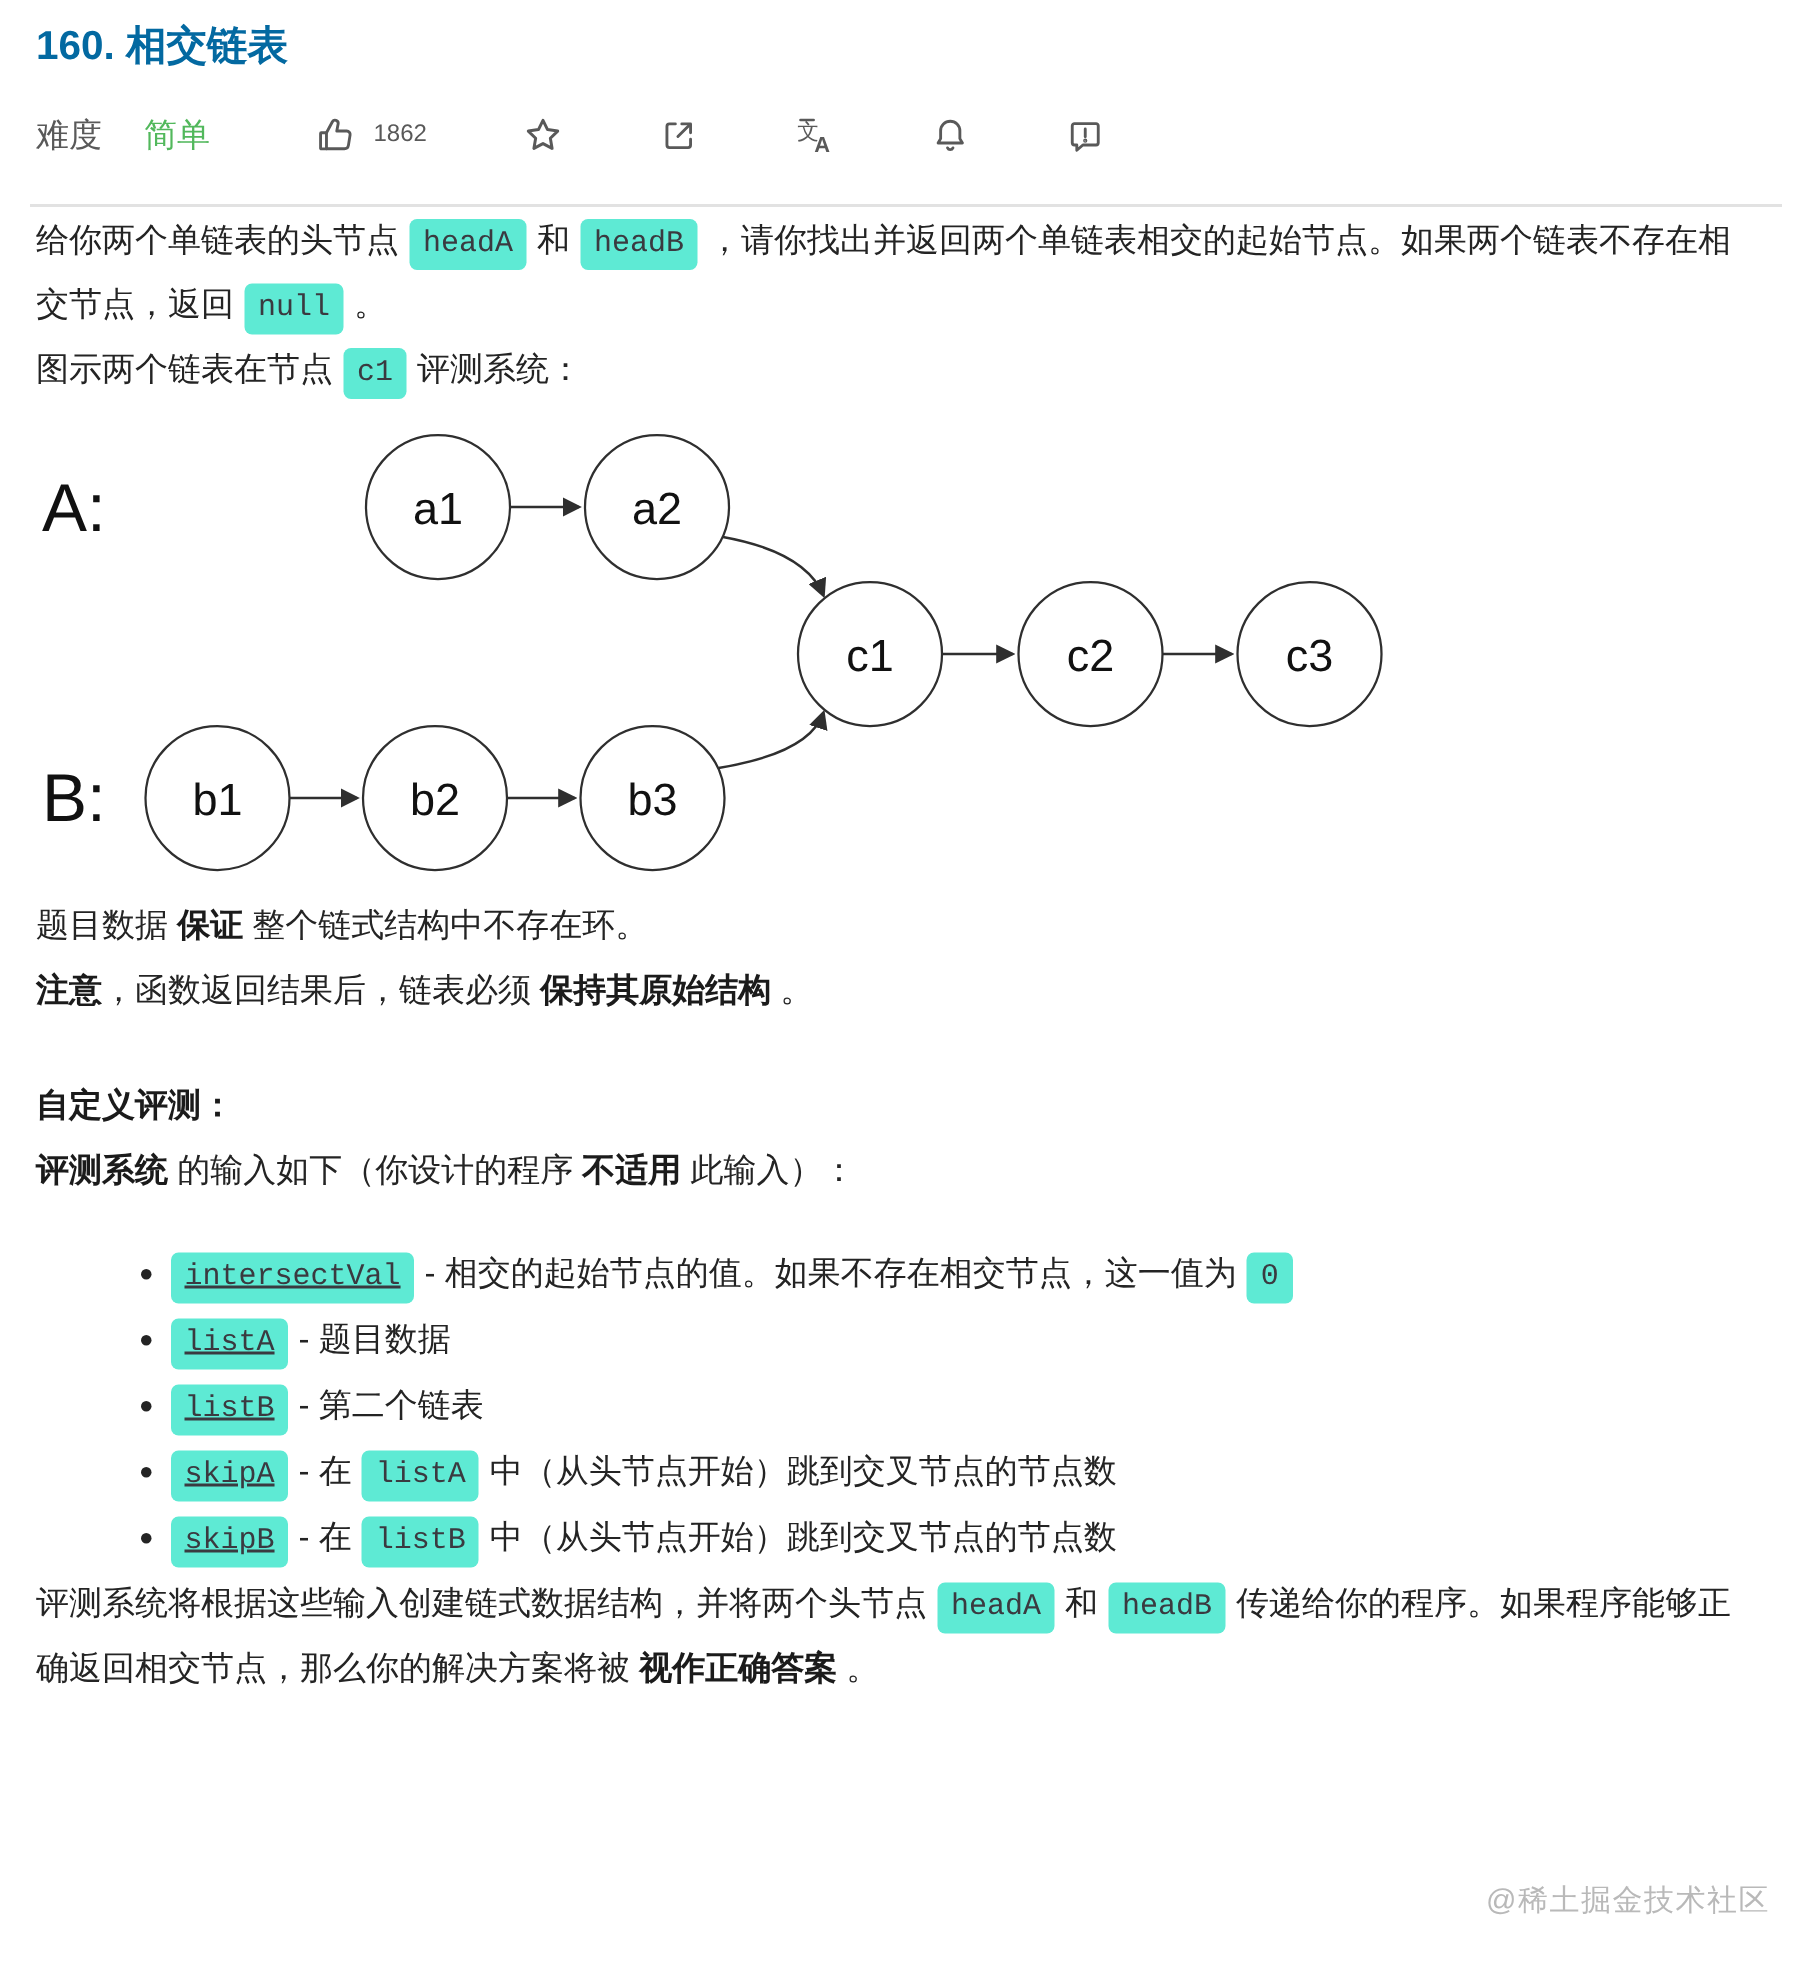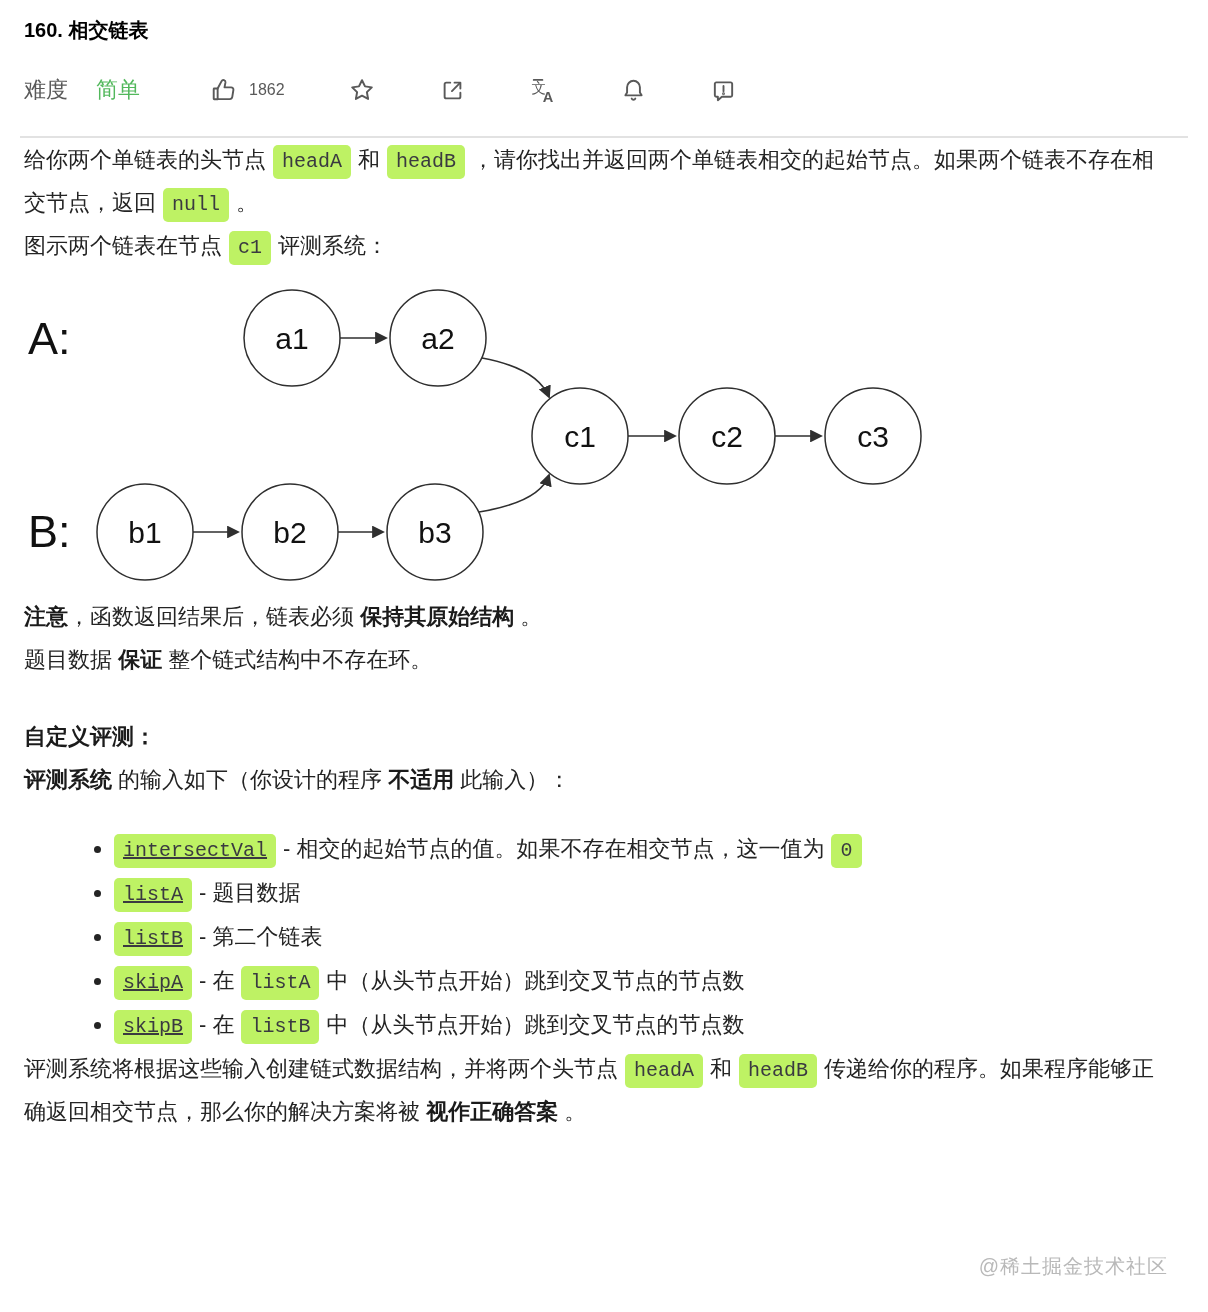--- a/index.html
+++ b/index.html
@@ -1,45 +1,45 @@
 <!DOCTYPE html>
 <html><head>
 <meta charset="utf-8">
 <style>
   html,body{margin:0;padding:0;background:#fff;}
   body{width:1208px;min-height:1312px;font-family:"Liberation Sans","DejaVu Sans",sans-serif;color:#242424;}
   .page{position:relative;padding:12px 44px 14px 24px;box-sizing:border-box;width:1208px;}
-  .title{font-size:20px;font-weight:600;color:#000000;margin:0;line-height:36px;}
+  .title{font-size:27px;font-weight:600;color:#0369a1;margin:0;line-height:36px;}
   .meta{display:flex;align-items:center;margin-top:24px;height:36px;font-size:22px;color:#595959;}
   .diff-value{color:#52b85c;margin-left:28px;}
   .iconbtn{background:none;border:none;padding:0;margin:0;cursor:pointer;display:flex;align-items:center;color:#595959;}
   .like-group{margin-left:70px;}
   .like-count{margin-left:12px;font-size:16px;color:#595959;}
   .action{margin-left:63px;}
   .iconbtn svg{display:block;}
   .divider{border-bottom:2px solid #e2e2e2;margin:28px -24px 0 -4px;height:0;}
   p.para{font-size:22px;line-height:43px;margin:0;color:#242424;}
   .p1{margin-top:38px;}
   .p2{margin-top:30px;}
   .p3{margin-top:16px;}
   .p4{margin-top:26px;}
   .h-custom{margin-top:34px;font-size:22px;line-height:43px;font-weight:700;color:#1b1b1b;}
   .p5{margin-top:25px;}
   .p6{margin-top:27px;}
   .seg-bold{font-weight:700;color:#1b1b1b;}
-  .chip{display:inline-block;font-family:"Liberation Mono","DejaVu Sans Mono",monospace;font-size:20px;line-height:28px;background:#bef264;border-radius:5px;padding:3px 9px;margin:0 7px;color:#3a3a40;}
+  .chip{display:inline-block;font-family:"Liberation Mono","DejaVu Sans Mono",monospace;font-size:20px;line-height:28px;background:#5eead4;border-radius:5px;padding:3px 9px;margin:0 7px;color:#3a3a40;}
   .diagram{margin-top:8px;display:block;}
   .diagram .node-circle{fill:#fff;stroke:#2f2f2f;stroke-width:1.5;}
   .diagram .node-label{font-size:30px;fill:#111;text-anchor:middle;}
   .diagram .list-label{font-size:45px;fill:#111;}
   .diagram .edge{stroke:#2f2f2f;stroke-width:1.6;fill:none;}
   ul.args{margin:26px 0 0 0;padding-left:90px;}
   ul.args li{font-size:22px;line-height:44px;color:#242424;}
   ul.args li .chip:first-child{margin-left:0;text-decoration:underline;}
-  .watermark{position:absolute;top:1253px;right:40px;font-size:20px;color:#b9b9b9;letter-spacing:1px;}
+  .watermark{position:absolute;top:1253px;right:28px;font-size:20px;color:#b9b9b9;letter-spacing:1px;}
 </style>
 </head>
 <body>
 
 <div class="page">
 
   <h1 class="title">160. 相交链表</h1>
 
   <div class="meta">
     <span>难度</span>
@@ -148,23 +148,23 @@
     <g>
       <circle class="node-circle" cx="266" cy="257" r="48"></circle>
       <text class="node-label" x="266" y="268">b2</text>
     </g>
     <g>
       <circle class="node-circle" cx="411" cy="257" r="48"></circle>
       <text class="node-label" x="411" y="268">b3</text>
     </g>
   </svg>
 
+  <p class="para p3"><span>题目数据 </span><span class="seg-bold">保证</span><span> 整个链式结构中不存在环。</span></p>
+
   <p class="para p4"><span class="seg-bold">注意</span><span>，函数返回结果后，链表必须 </span><span class="seg-bold">保持其原始结构</span><span> 。</span></p>
-
-  <p class="para p3"><span>题目数据 </span><span class="seg-bold">保证</span><span> 整个链式结构中不存在环。</span></p>
 
   <div class="h-custom">自定义评测：</div>
 
   <p class="para p5"><span class="seg-bold">评测系统</span><span> 的输入如下（你设计的程序 </span><span class="seg-bold">不适用</span><span> 此输入）：</span></p>
 
   <ul class="args">
     <li><code class="chip">intersectVal</code><span>- 相交的起始节点的值。如果不存在相交节点，这一值为</span><code class="chip">0</code></li>
     <li><code class="chip">listA</code><span>- 题目数据</span></li>
     <li><code class="chip">listB</code><span>- 第二个链表</span></li>
     <li><code class="chip">skipA</code><span>- 在</span><code class="chip">listA</code><span>中（从头节点开始）跳到交叉节点的节点数</span></li>

